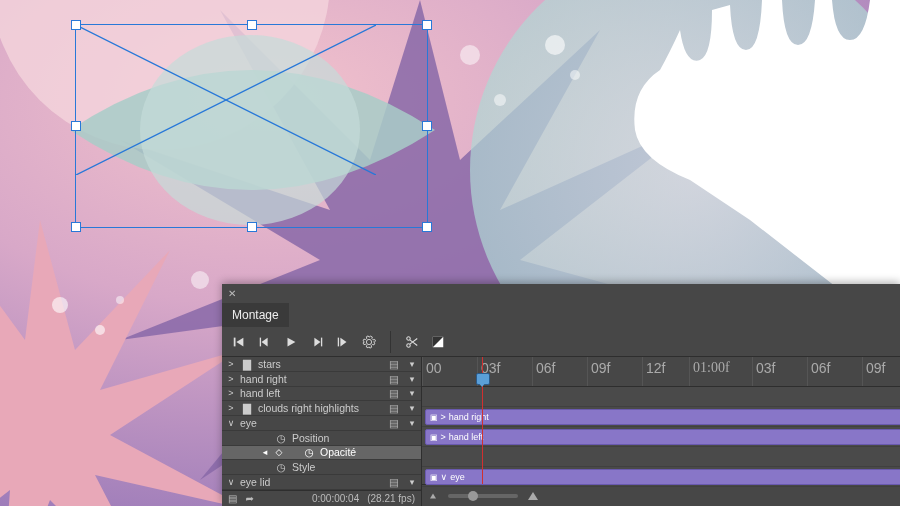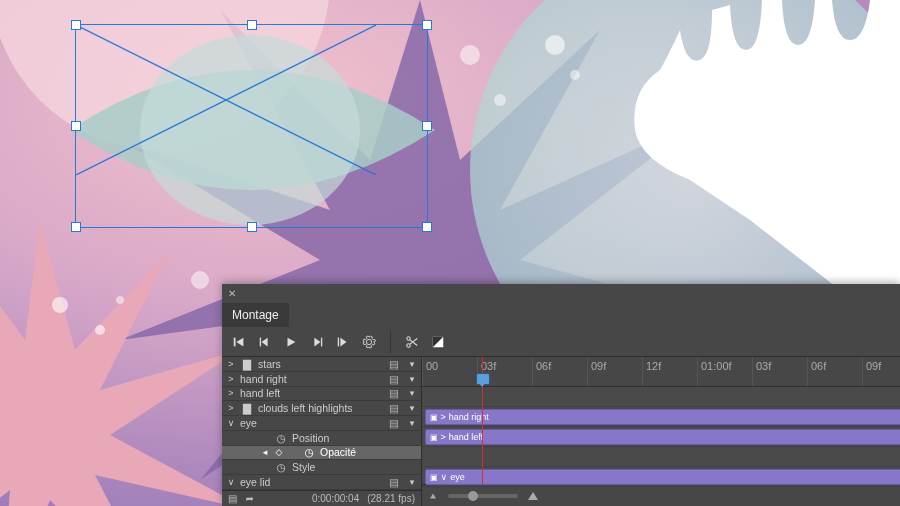--- a/index.html
+++ b/index.html
@@ -31,21 +31,21 @@
 .track-row .chev { width: 10px; text-align: center; font-size: 9px; }
 .track-row .ico { width: 14px; display: flex; justify-content: center; }
 .track-row .label { flex: 1; white-space: nowrap; overflow: hidden; }
 .track-row .right-ico { width: 14px; opacity: .85; }
 .indent2 { padding-left: 38px !important; }
 
 .track-footer { display: flex; align-items: center; height: 22px; border-top: 1px solid #2e2e2e; padding: 0 6px; gap: 8px; font-size: 10px; color: #bbb; }
 .track-footer .sp { flex: 1; }
 
 .ruler-area { flex: 1; display: flex; flex-direction: column; background: #4a4a4a; position: relative; overflow: hidden; }
-.ruler { height: 30px; background: #474747; border-bottom: 1px solid #2e2e2e; position: relative; font-size: 11px; color: #aaa; }
+.ruler { height: 30px; background: #474747; border-bottom: 1px solid #2e2e2e; position: relative; font-size: 14px; color: #aaa; }
 .ruler .tick { position: absolute; top: 0; height: 100%; border-left: 1px solid #555; padding: 3px 3px 0; }
 .playhead { position: absolute; top: 0; bottom: 22px; width: 1px; background: #d03030; z-index: 5; }
 .playhead::before { content: ''; position: absolute; top: 16px; left: -6px; width: 12px; height: 10px; background: #5a9fd8; border: 1px solid #2a5a8a; border-radius: 2px; }
 .playhead::after { content: ''; position: absolute; top: 25px; left: -4px; width: 0; height: 0; border-left: 4px solid transparent; border-right: 4px solid transparent; border-top: 5px solid #5a9fd8; }
 
 .lanes { flex: 1; position: relative; }
 .lane { position: absolute; left: 0; right: 0; height: 20px; border-bottom: 1px solid #404040; }
 .clip { position: absolute; height: 16px; top: 2px; background: #8876c8; border: 1px solid #6a5ab0; border-radius: 2px; color: #fff; font-size: 9px; padding: 1px 4px; display: flex; align-items: center; gap: 3px; overflow: hidden; }
 .clip .clip-ico { font-size: 8px; }
 
@@ -193,21 +193,21 @@
         </div>
         <div class="track-row">
           <span class="chev">&gt;</span>
           <span class="label">hand left</span>
           <span class="right-ico">▤</span>
           <span class="chev">▾</span>
         </div>
         <div class="track-row">
           <span class="chev">&gt;</span>
           <span class="ico">▇</span>
-          <span class="label">clouds left highlights</span>
+          <span class="label">clouds right highlights</span>
           <span class="right-ico">▤</span>
           <span class="chev">▾</span>
         </div>
         <div class="track-row">
           <span class="chev">∨</span>
           <span class="label">eye</span>
           <span class="right-ico">▤</span>
           <span class="chev">▾</span>
         </div>
         <div class="track-row indent2">
@@ -242,21 +242,21 @@
         </div>
       </div>
 
     <div class="ruler-area">
       <div class="ruler" id="ruler">
           <div class="tick" style="left: 0px;">00</div>
           <div class="tick" style="left: 55px;">03f</div>
           <div class="tick" style="left: 110px;">06f</div>
           <div class="tick" style="left: 165px;">09f</div>
           <div class="tick" style="left: 220px;">12f</div>
-          <div class="tick" style="left: 275px;">01:00f</div>
+          <div class="tick" style="left: 267px; font-family: Liberation Serif, serif;">01:00f</div>
           <div class="tick" style="left: 330px;">03f</div>
           <div class="tick" style="left: 385px;">06f</div>
           <div class="tick" style="left: 440px;">09f</div>
         </div>
       <div class="lanes" id="lanes">
           <div class="lane" style="top: 0px;"></div>
           <div class="lane" style="top: 20px;"></div>
           <div class="lane" style="top: 40px;"></div>
           <div class="lane" style="top: 60px;"></div>
           <div class="lane" style="top: 80px;"></div>

